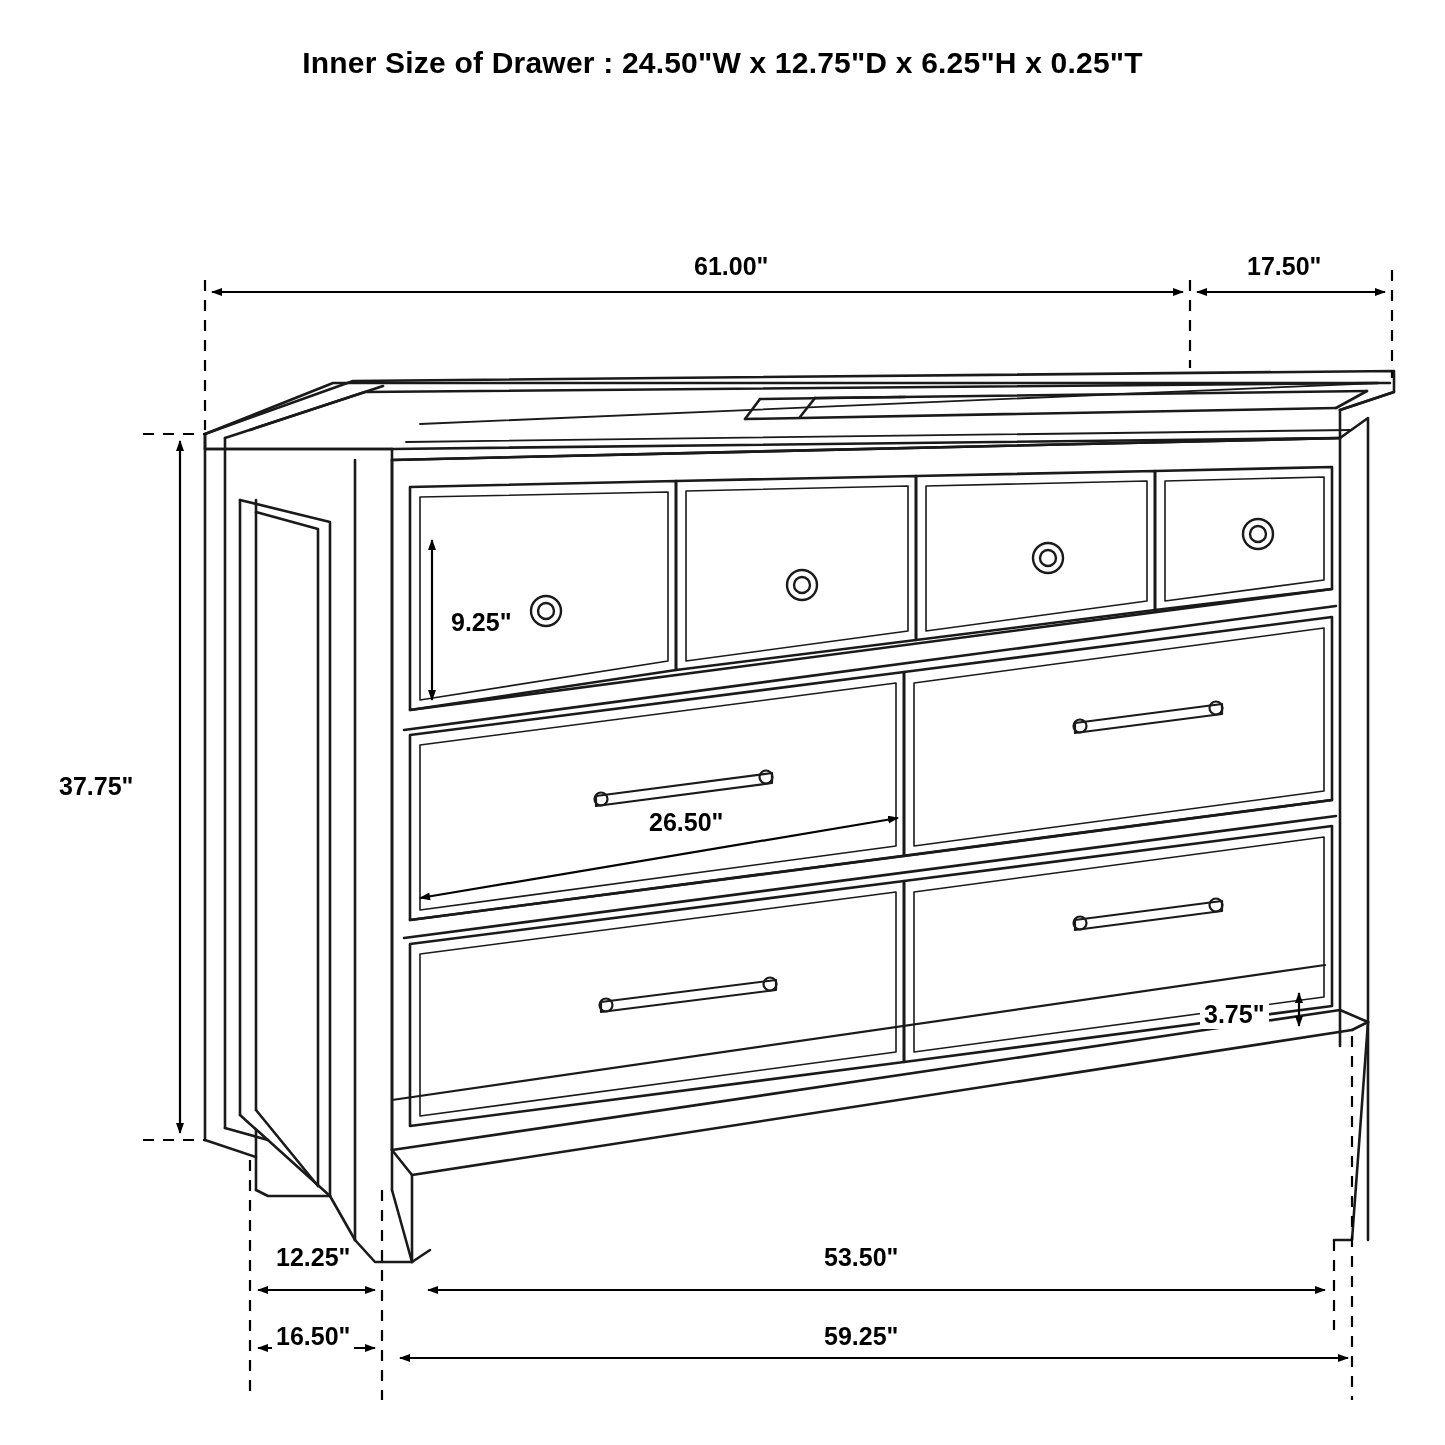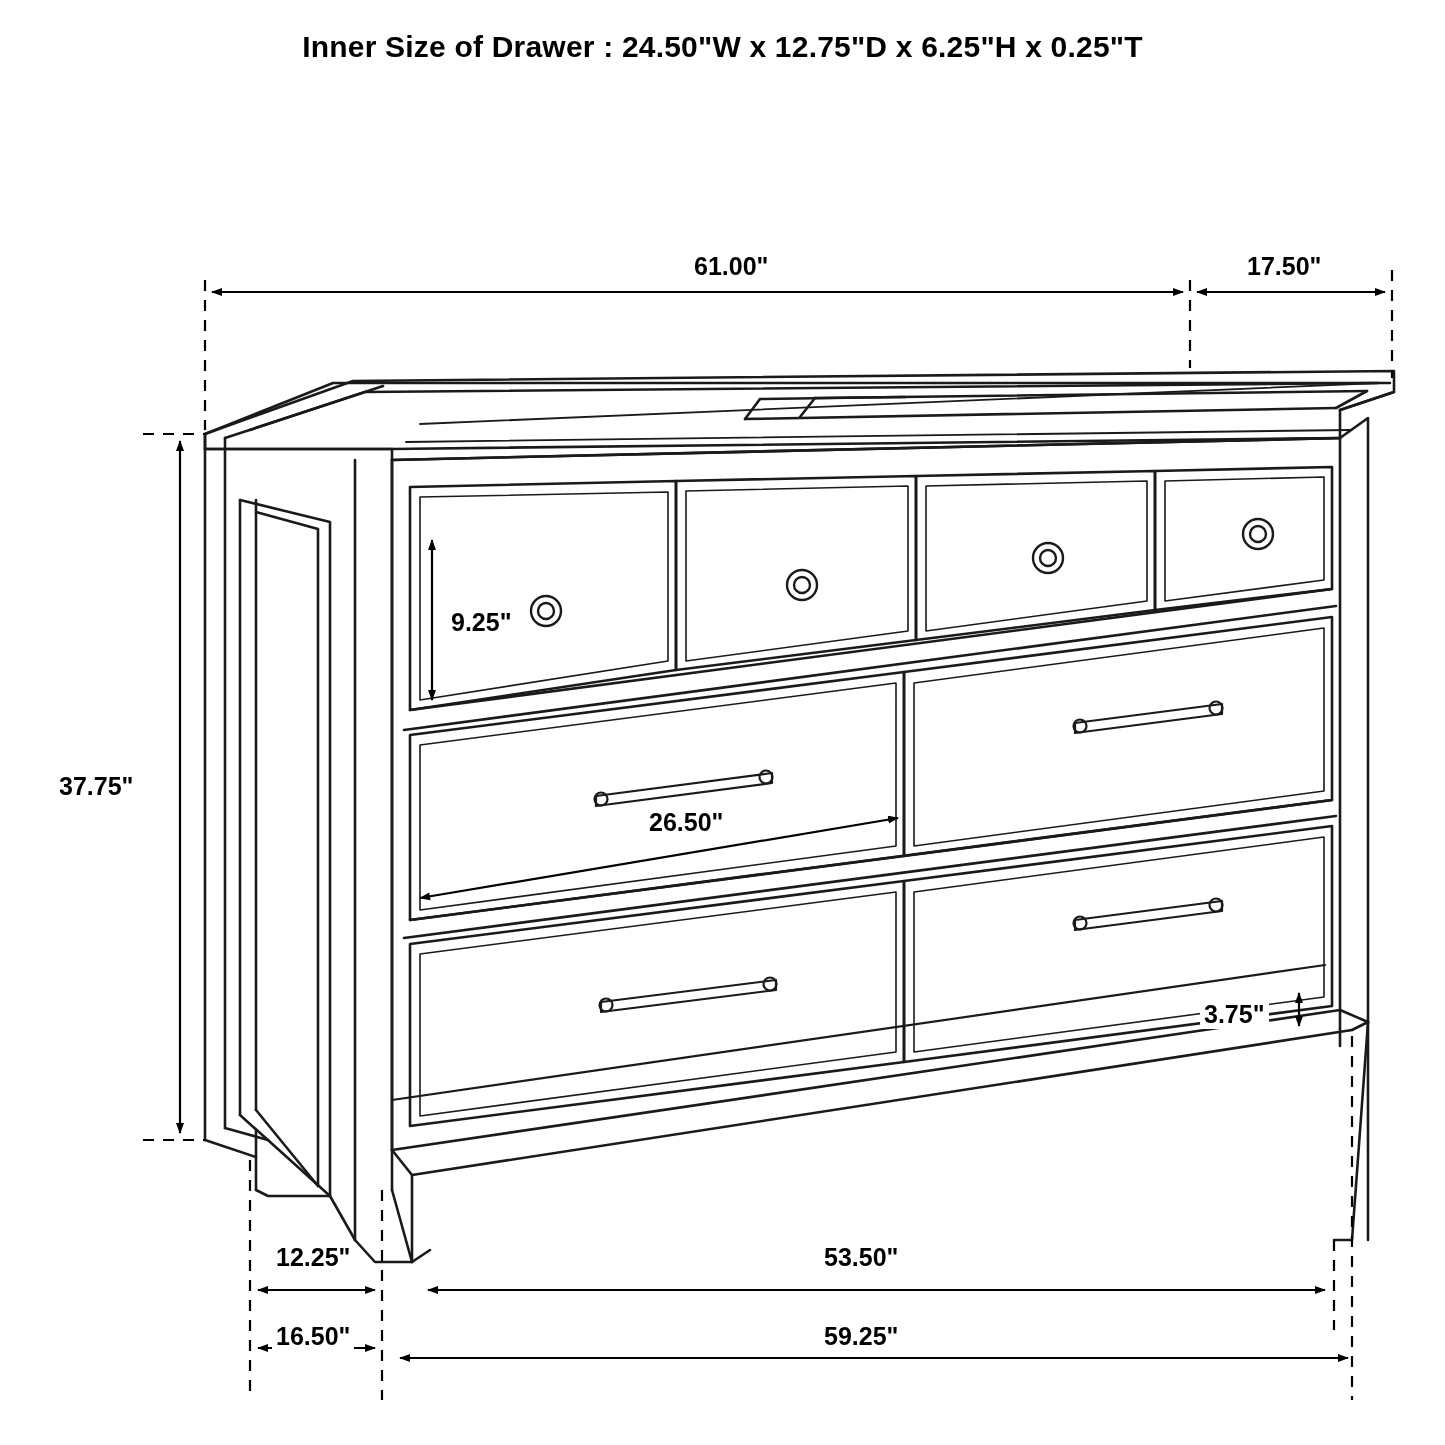--- a/index.html
+++ b/index.html
@@ -10,21 +10,21 @@
   #stage {
     position: relative;
     width: 1445px;
     height: 1445px;
     background: #ffffff;
     font-family: "Liberation Sans", sans-serif;
     overflow: hidden;
   }
   #title {
     position: absolute;
-    top: 30px;
+    top: 46px;
     left: 0;
     width: 1445px;
     text-align: center;
     font-size: 30px;
     font-weight: bold;
     color: #000000;
     letter-spacing: 0.2px;
   }
   svg#drawing {
     position: absolute;

